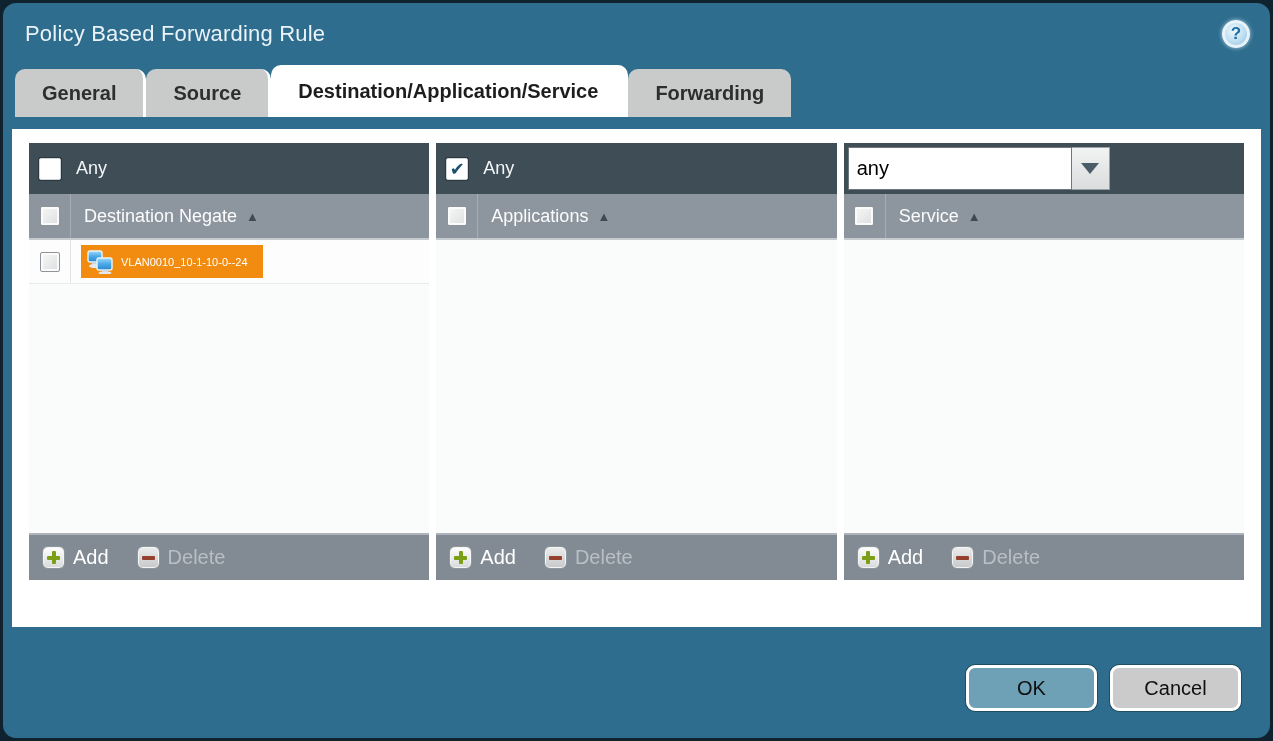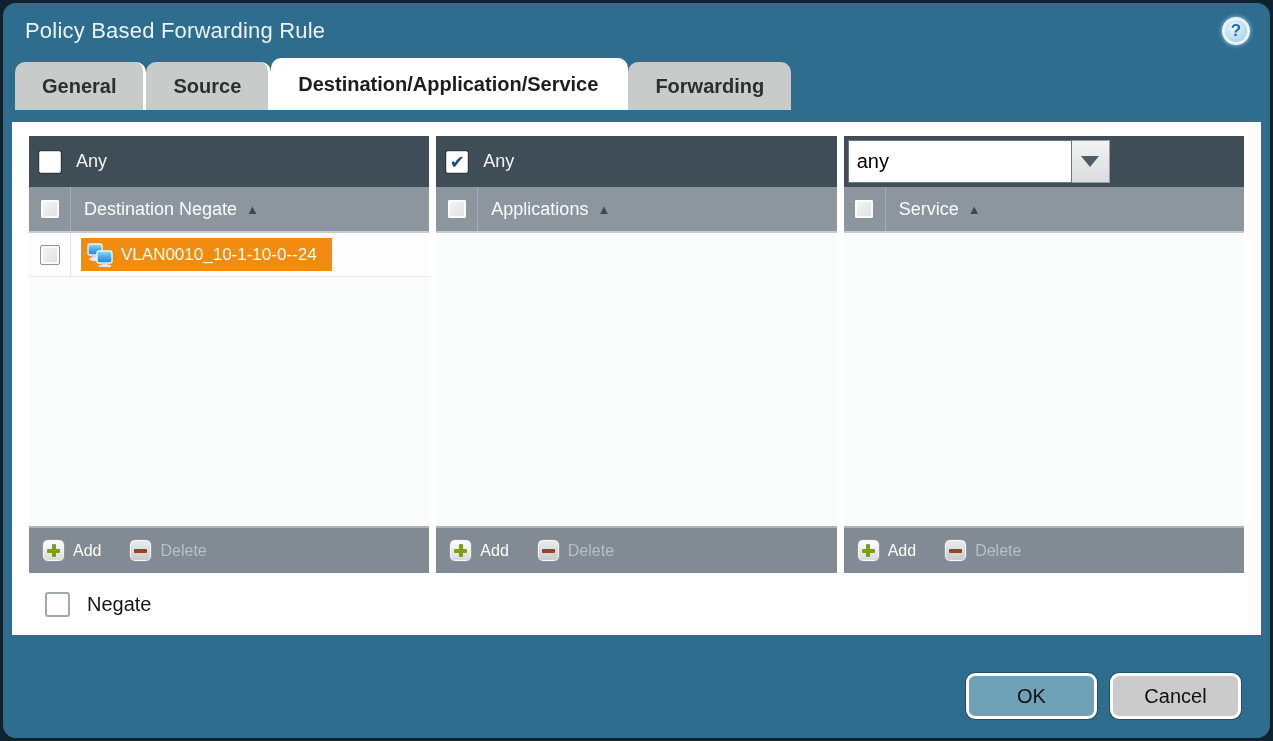--- a/index.html
+++ b/index.html
@@ -49,26 +49,26 @@
     box-shadow:inset 0 0 0 2px #fbfbfb; }
   .subheader-label { display:flex; align-items:center; gap:9px; padding-left:13px;
     color:#fbfcfd; font-size:18px; }
   .sort-arrow { color:#3d4a52; font-size:13px; line-height:1; }
 
   .list { flex:1; background:#fafbfb; display:flex; flex-direction:column; overflow:hidden; }
   .row { height:44px; display:flex; align-items:center; border-bottom:1px solid #e9eaea;
     background:#fdfdfd; }
   .row .gutter { border-right:1px solid #e2e4e5; align-self:stretch; }
   .chip { display:inline-flex; align-items:center; gap:8px; background:#f28c10;
-    color:#ffffff; font-size:17px; height:33px; padding:0 15px 0 6px; margin-left:10px;
+    color:#ffffff; font-size:11px; height:33px; padding:0 15px 0 6px; margin-left:10px;
     cursor:pointer; white-space:nowrap; }
 
   .colfooter { height:47px; background:#828b93; border-top:2px solid #aeb4b9;
     display:flex; align-items:center; gap:28px; padding-left:13px; flex:none; }
-  .action { display:flex; align-items:center; gap:8px; font-size:16px; cursor:pointer;justify-content:flex-end; }
+  .action { display:flex; align-items:center; gap:8px; font-size:20px; cursor:pointer;justify-content:flex-end; }
   .action .icn { width:23px; height:23px; border-radius:6px; border:1px solid #8d979e;
     display:flex; align-items:center; justify-content:center;
     background:linear-gradient(180deg,#ffffff 0%,#d7d9da 100%);
     box-shadow:inset 0 0 0 1px #f4f5f5; }
   .action.add { color:#ffffff; }
   .action.delete { color:#b8bfc5; cursor:default; }
   .action.delete .icn { background:linear-gradient(180deg,#ededed 0%,#c6c8c9 100%); }
   .plus { width:13px; height:13px; position:relative; }
   .plus::before,.plus::after { content:""; position:absolute; background:#7ba015; border-radius:1px; }
   .plus::before { left:4.5px; top:0; width:4px; height:13px; }
@@ -242,24 +242,20 @@
             <span class="icn">
                 <span class="minus"></span>
               </span>
             <span>Delete</span>
           </span>
         </div>
       </div>
 
     </div>
 
-    <div class="negate-row">
-      <span class="cb cb-negate"></span>
-      <span class="negate-label">Negate</span>
-    </div>
   </div>
 
   <div class="bottombar">
     <button class="btn ok">OK</button>
     <button class="btn cancel">Cancel</button>
   </div>
 
 </div>
 
 </body></html>

